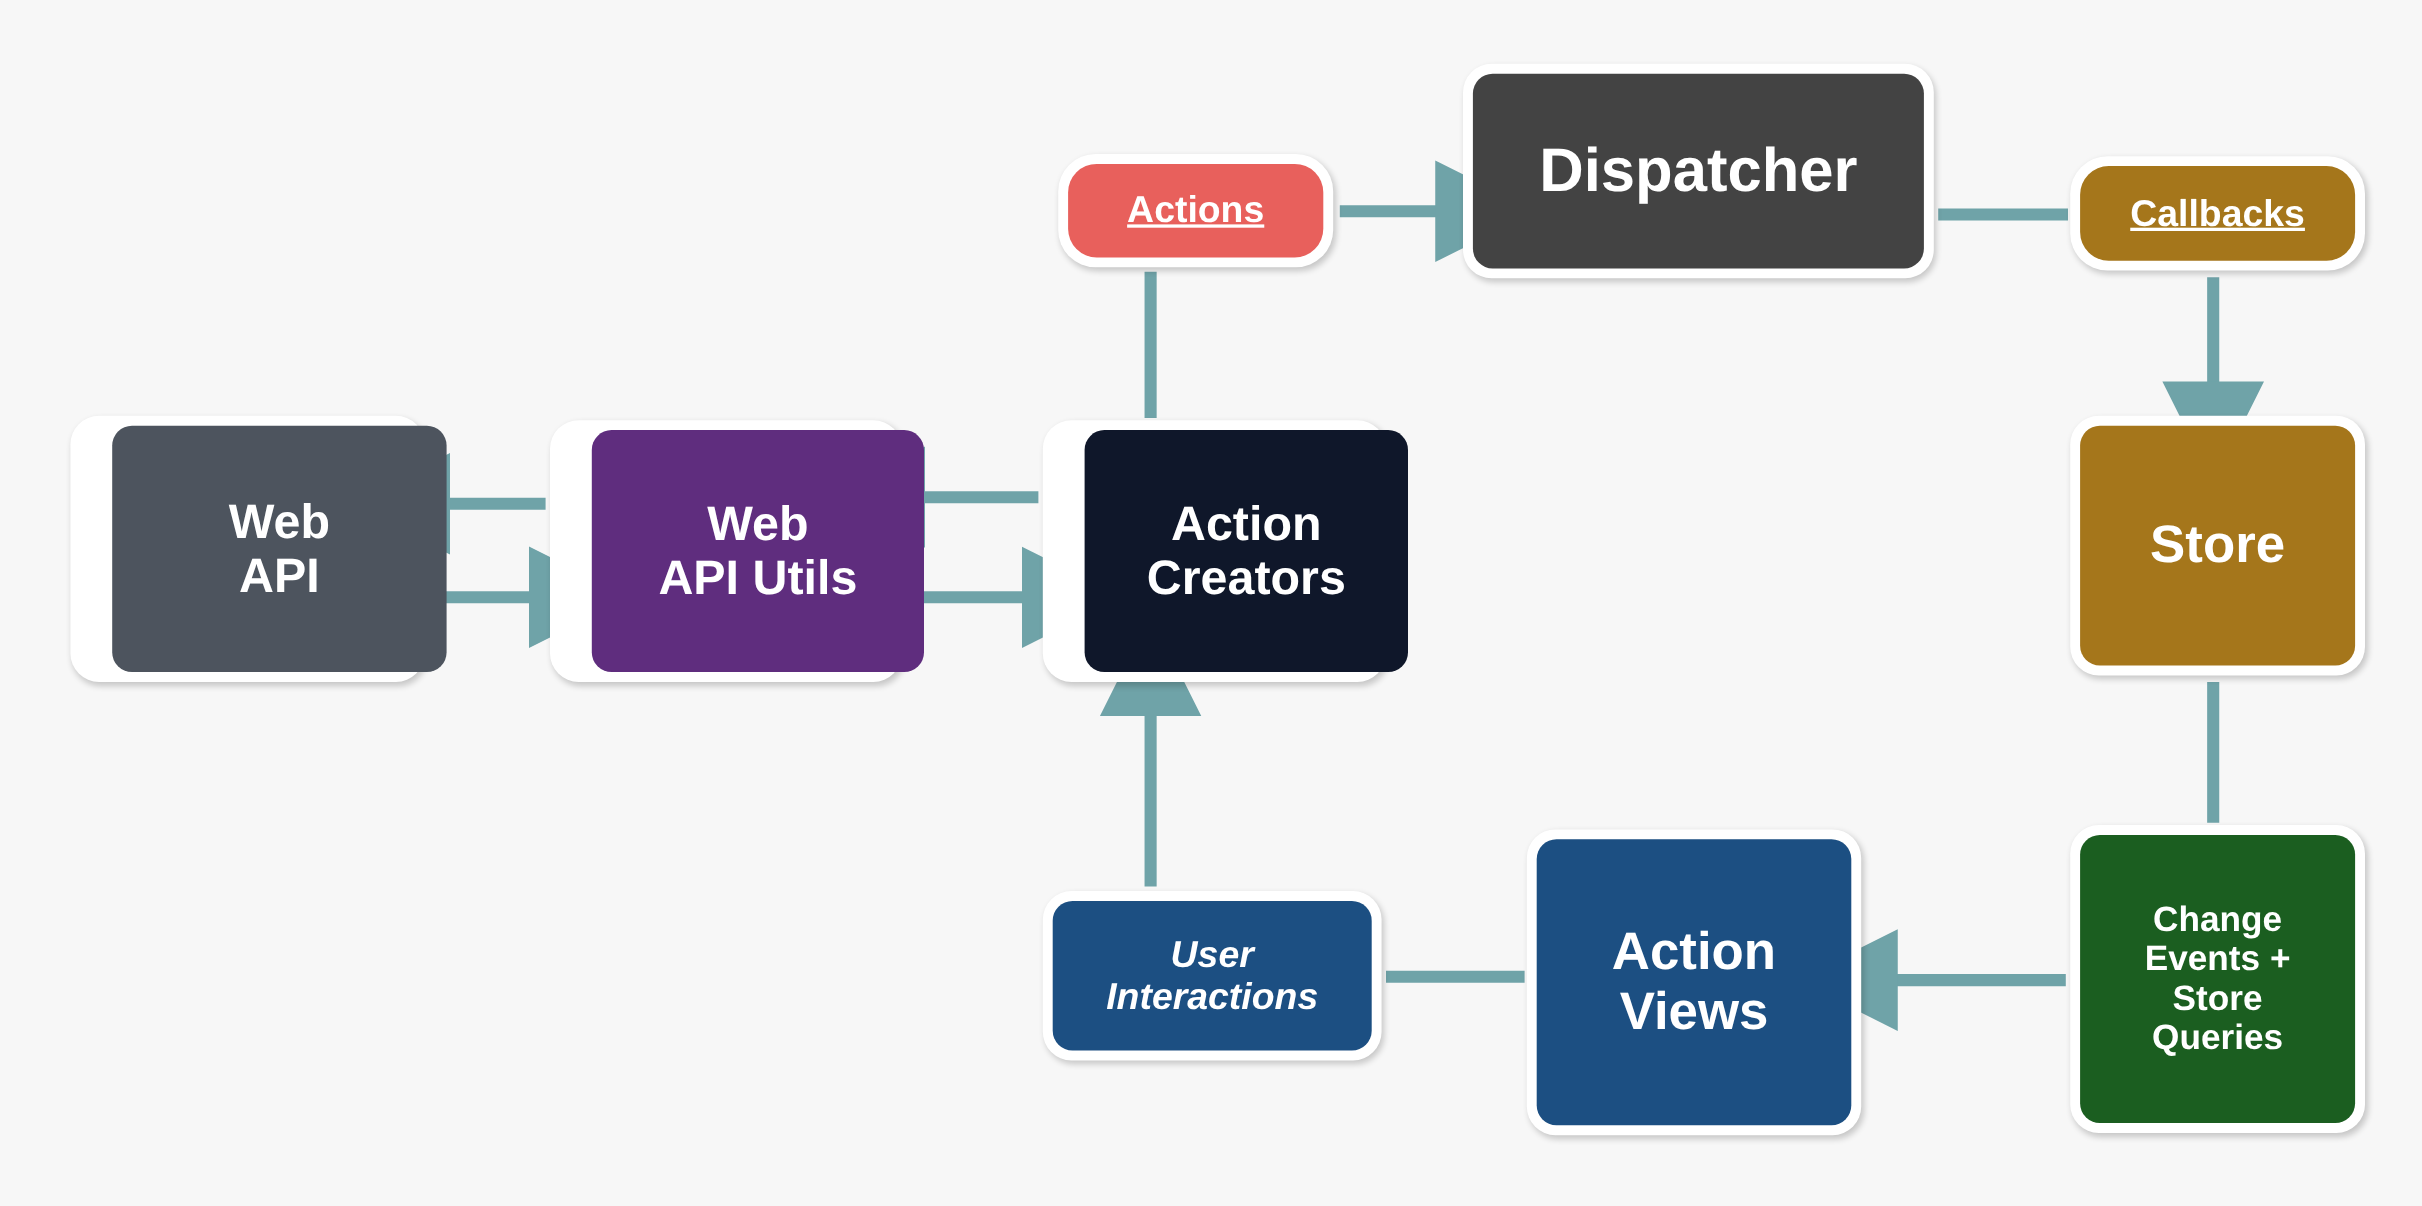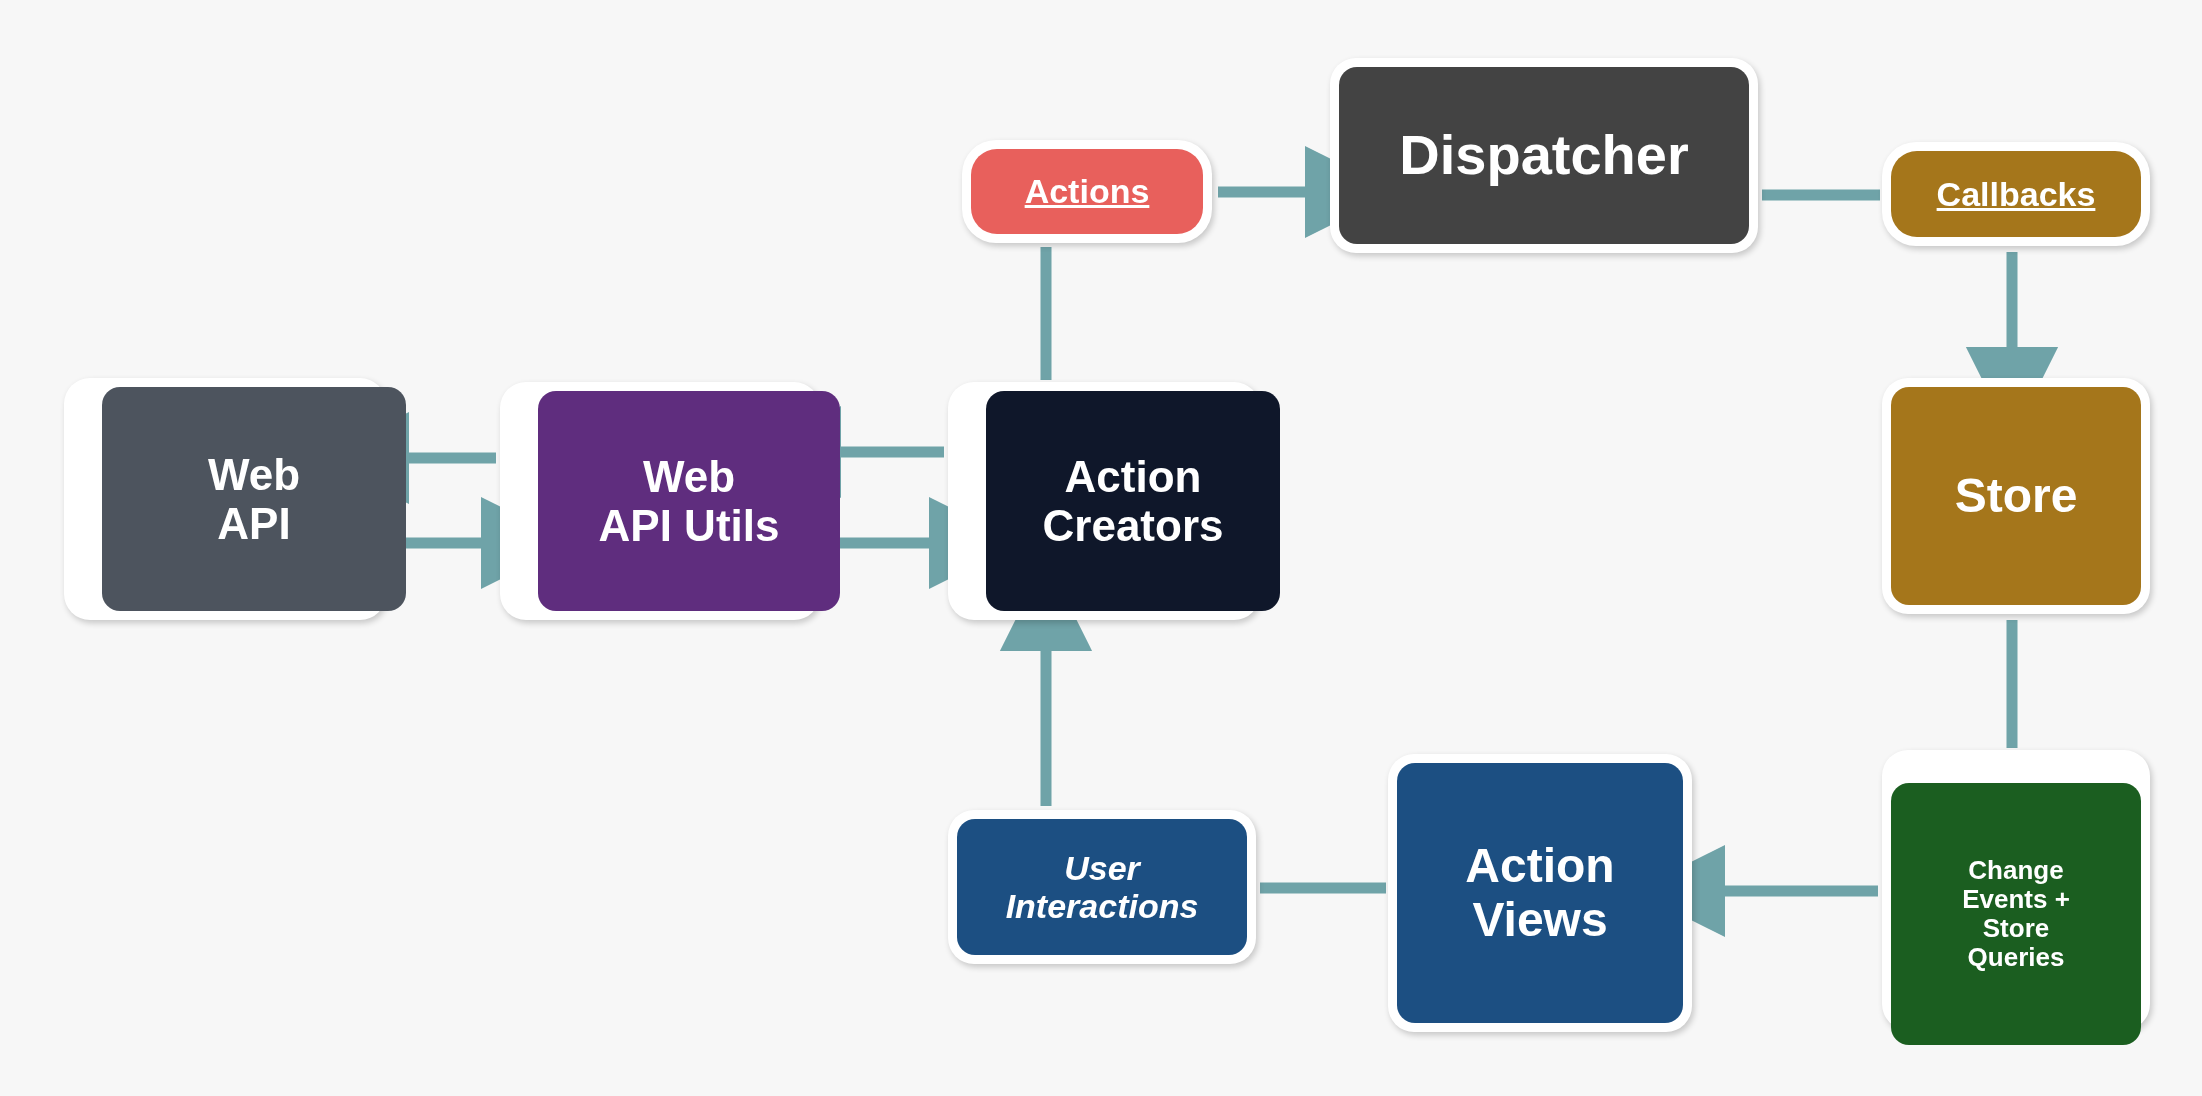--- a/index.html
+++ b/index.html
@@ -51,21 +51,21 @@
 
   
   .node.pill { border-radius: 34px; }
   .node.pill .node-inner { border-radius: 26px; text-decoration: underline; }
 
   
   .fs-xl  { font-size: 56px; }
   .fs-lg  { font-size: 48px; }
   .fs-md  { font-size: 44px; margin-left: 29px; }
   .fs-sm  { font-size: 34px; }
-  .fs-xs  { font-size: 26px; margin-top: 24px; }
+  .fs-xs  { font-size: 32px; }
 </style>
 </head>
 <body>
 
 <div id="canvas">
 
   <svg id="edge-layer" viewBox="0 0 2202 1096" xmlns="http://www.w3.org/2000/svg">
     <defs>
       <marker id="ah-right" markerWidth="9" markerHeight="9" refX="1.2" refY="4.5" orient="auto" markerUnits="strokeWidth">
         <path d="M0,0.3 L8.4,4.5 L0,8.7 Z" fill="#6fa3a8"></path>

